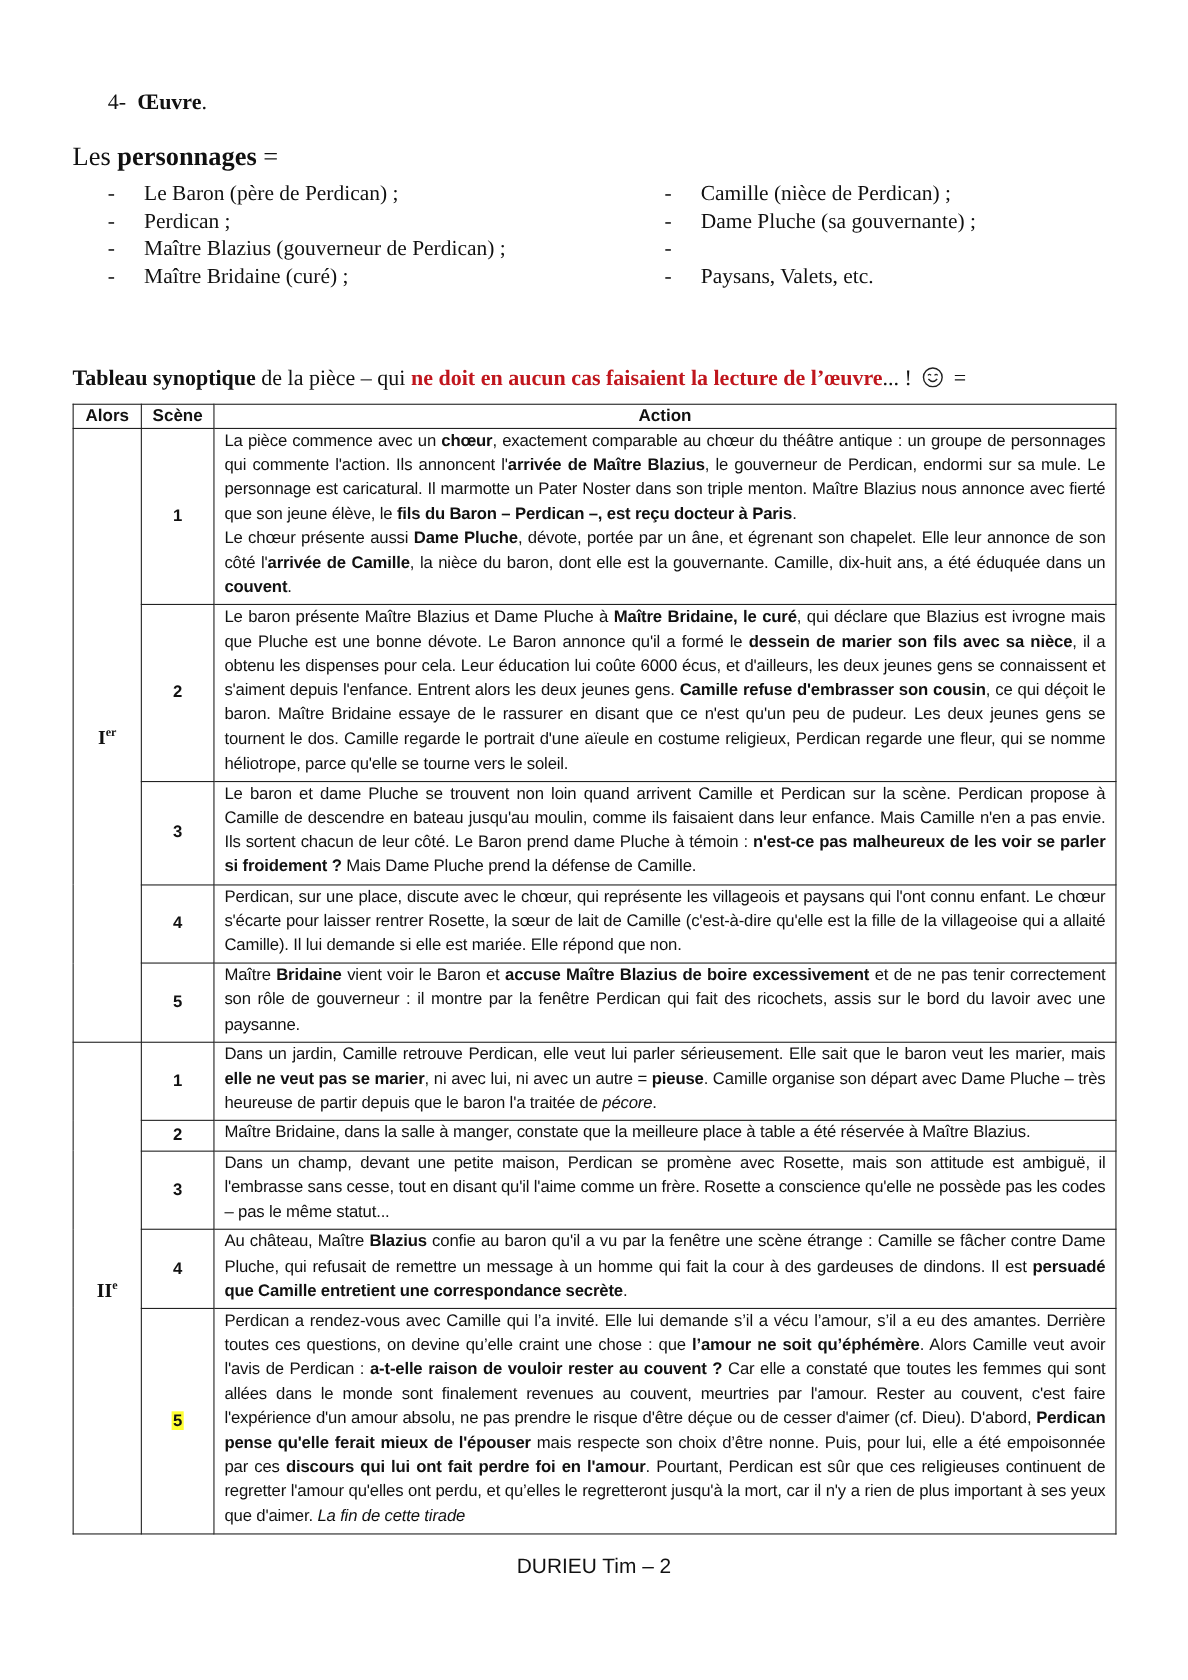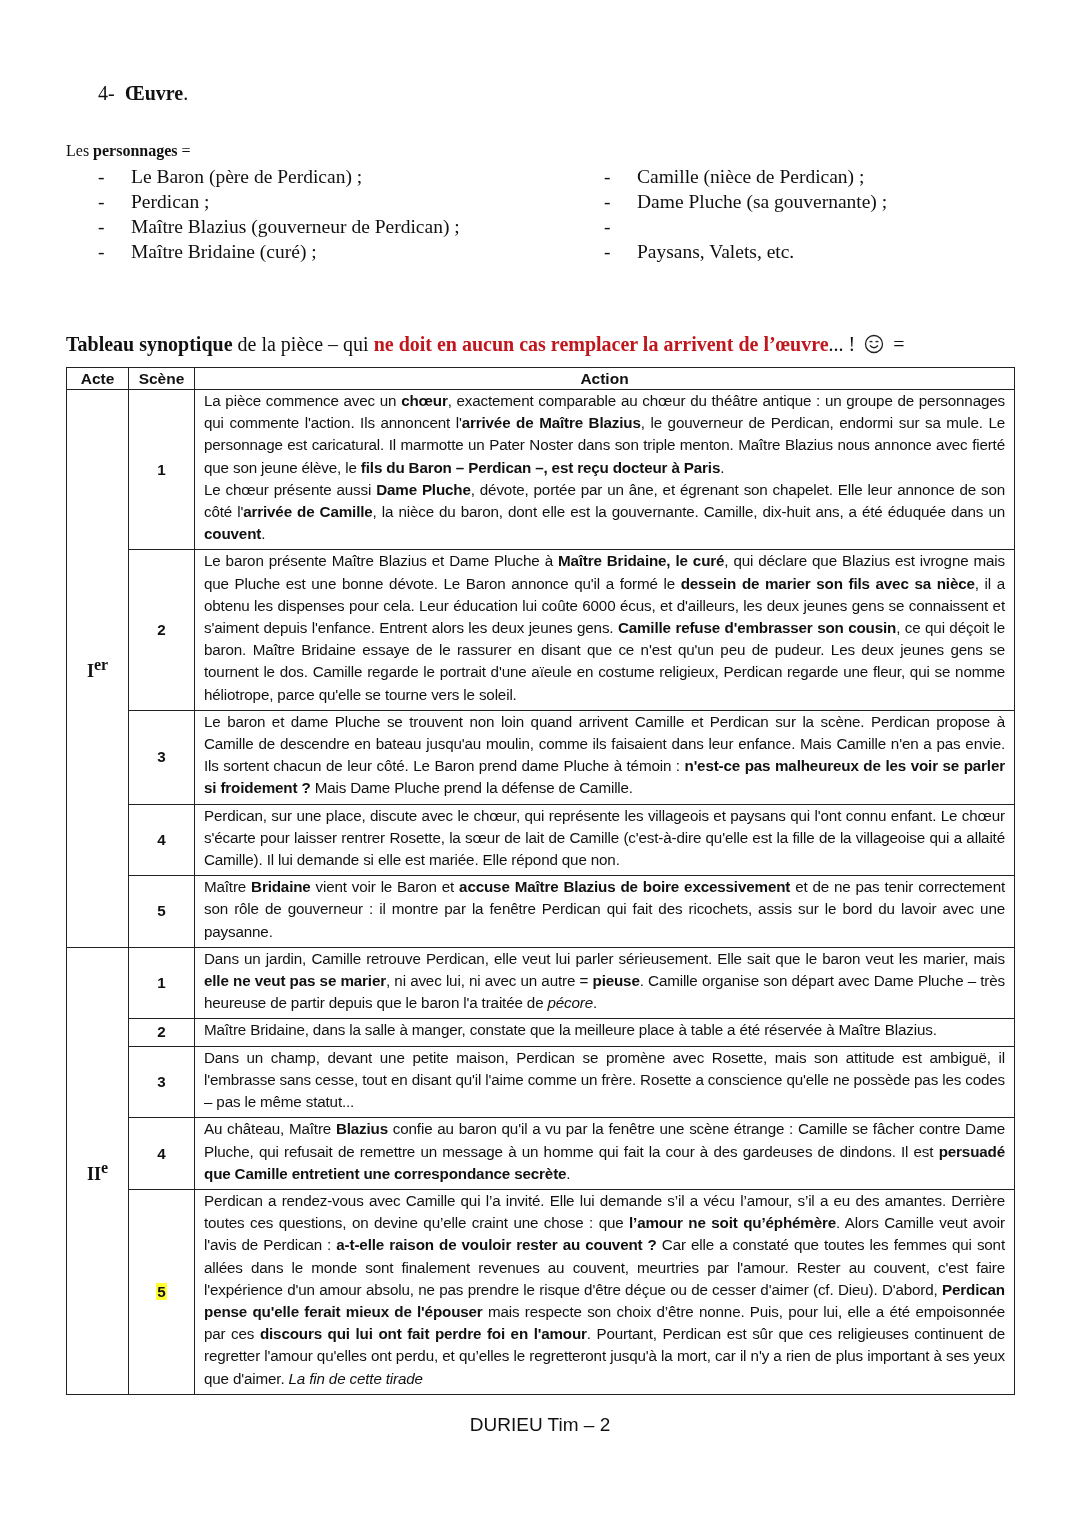--- a/index.html
+++ b/index.html
@@ -4,21 +4,21 @@
 <style>
   html, body { margin: 0; padding: 0; background: #ffffff; }
   body { width: 1080px; height: 1527px; position: relative; color: #111; overflow: hidden; }
   .serif { font-family: "Liberation Serif", "DejaVu Serif", serif; margin-top: 18px; }
   .sans { font-family: Liberation Sans, sans-serif; }
 
   .section-heading { position: absolute; left: 98px; top: 64px; font-size: 20px; }
   .section-heading .num { margin-right: 10px; }
   .section-heading b { font-weight: bold; }
 
-  .characters-intro { position: absolute; left: 66px; top: 124px; font-size: 16px; }
+  .characters-intro { position: absolute; left: 66px; top: 112px; font-size: 24px; }
 
   .char-list { position: absolute; top: 164px; list-style: none; margin: 0; padding: 0; font-size: 19.5px; line-height: 25px; }
   .char-list.left { left: 98px; }
   .char-list.right { left: 604px; }
   .char-list li { display: flex; }
   .char-list li .dash { width: 33px; display: inline-block; }
 
   .synopsis-title { position: absolute; left: 66px; top: 315px; font-size: 20px; white-space: nowrap; }
   .synopsis-title .red { color: #c0161d; font-weight: bold; }
   .smiley { display: inline-block; vertical-align: -3px; margin: 0 4px; }
@@ -27,21 +27,21 @@
     position: absolute; left: 66px; top: 367px; width: 949px;
     border-collapse: collapse; table-layout: fixed;
     font-family: "Liberation Sans", "DejaVu Sans", sans-serif;
     font-size: 15.2px; line-height: 22.2px;
   }
   table.synoptic th, table.synoptic td { border: 1.5px solid #222; }
   table.synoptic th { font-weight: bold; text-align: center; height: 21px; padding: 0; font-size: 15.5px; line-height: 20px; }
   col.c-acte { width: 62px; }
   col.c-scene { width: 66px; }
   td.acte { text-align: center; vertical-align: middle; font-family: "Liberation Serif", "DejaVu Serif", serif; font-weight: bold; font-size: 18px; }
-  td.acte sup { font-size: 16px; vertical-align: 7px; margin-top: 12px; }
+  td.acte sup { font-size: 11px; vertical-align: 7px; margin-top: 12px; }
   td.scene { text-align: center; vertical-align: middle; font-weight: bold; }
   td.action { text-align: justify; padding: 0 9px 4px 9px; vertical-align: top; letter-spacing: -0.15px; }
   .hl { background: #ffff33; padding: 0 1px; }
 
   .footer { position: absolute; left: 0; width: 1080px; top: 1414px; text-align: center; font-size: 19px; }
 </style>
 </head>
 <body>
 
 <div class="section-heading serif">
@@ -82,40 +82,40 @@
     <li>
       <span class="dash">-</span>
     </li>
     <li>
       <span class="dash">-</span>
       <span>Paysans, Valets, etc.</span>
     </li>
   </ul>
 
 <div class="synopsis-title serif">
-  <b>Tableau synoptique</b><span> de la pièce – qui </span><span class="red">ne doit en aucun cas remplacer la arrivent de l’œuvre</span><span>... !</span>
+  <b>Tableau synoptique</b><span> de la pièce – qui </span><span class="red">ne doit en aucun cas faisaient la lecture de l’œuvre</span><span>... !</span>
   <span class="smiley">
     <svg width="20" height="20" viewBox="0 0 20 20">
       <circle cx="10" cy="10" r="8.5" fill="none" stroke="#222" stroke-width="1.3"></circle>
       <path d="M5.6 8.2 Q7 6.6 8.4 8.2" fill="none" stroke="#222" stroke-width="1.2"></path>
       <path d="M11.6 8.2 Q13 6.6 14.4 8.2" fill="none" stroke="#222" stroke-width="1.2"></path>
       <path d="M6 11.5 Q10 16 14 11.5" fill="none" stroke="#222" stroke-width="1.3"></path>
     </svg>
   </span><span> =</span>
 </div>
 
 <table class="synoptic">
   <colgroup>
       <col class="c-acte">
       <col class="c-scene">
       <col>
     </colgroup>
   <thead>
     <tr>
-      <th>Acte</th>
+      <th>Alors</th>
       <th>Scène</th>
       <th>Action</th>
     </tr>
   </thead>
   <tbody id="table-body">
       <tr>
         <td class="acte" rowspan="5">I<sup>er</sup></td>
         <td class="scene"><span>1</span></td>
         <td class="action"><span>La pièce commence avec un </span><b>chœur</b><span>, exactement comparable au chœur du théâtre antique : un groupe de personnages qui commente l'action. Ils annoncent l'</span><b>arrivée de Maître Blazius</b><span>, le gouverneur de Perdican, endormi sur sa mule. Le personnage est caricatural. Il marmotte un Pater Noster dans son triple menton. Maître Blazius nous annonce avec fierté que son jeune élève, le </span><b>fils du Baron – Perdican –, est reçu docteur à Paris</b><span>.</span><br><span>Le chœur présente aussi </span><b>Dame Pluche</b><span>, dévote, portée par un âne, et égrenant son chapelet. Elle leur annonce de son côté l'</span><b>arrivée de Camille</b><span>, la nièce du baron, dont elle est la gouvernante. Camille, dix-huit ans, a été éduquée dans un </span><b>couvent</b><span>.</span></td>
       </tr>

